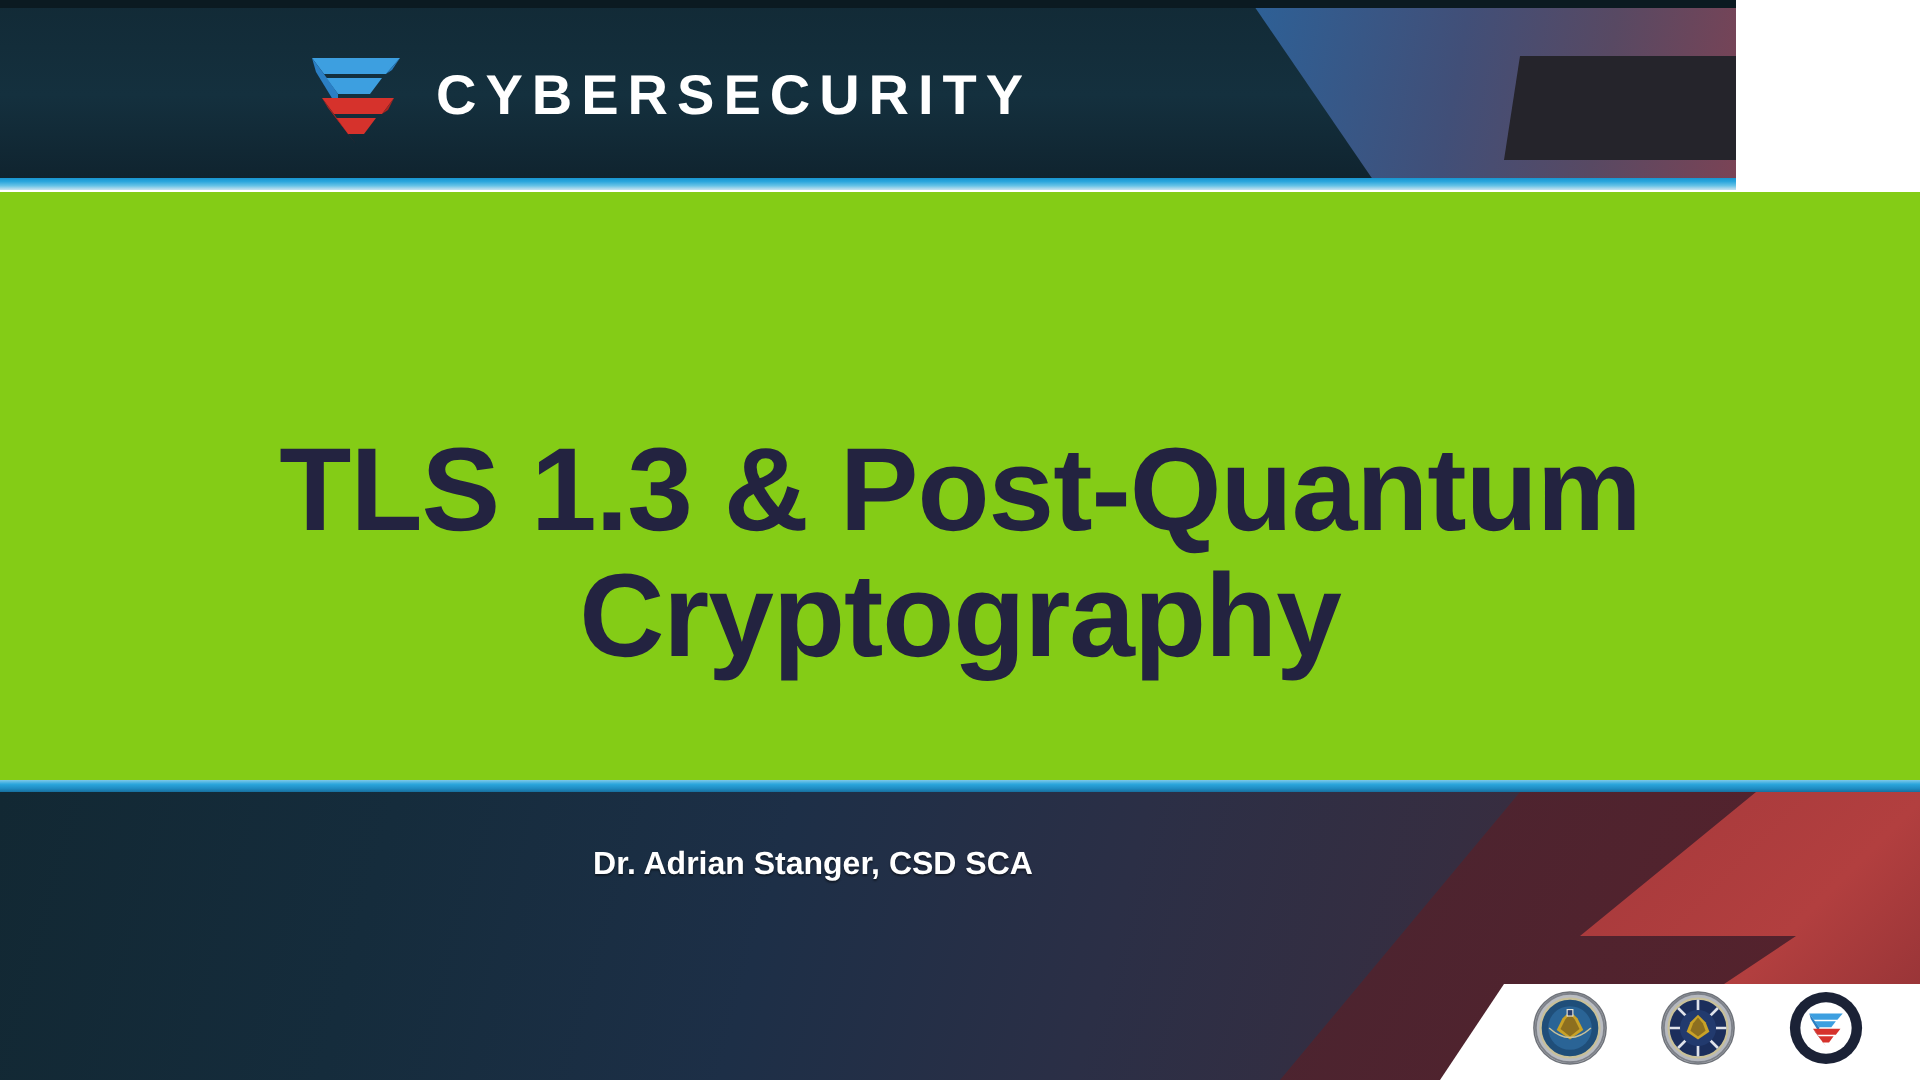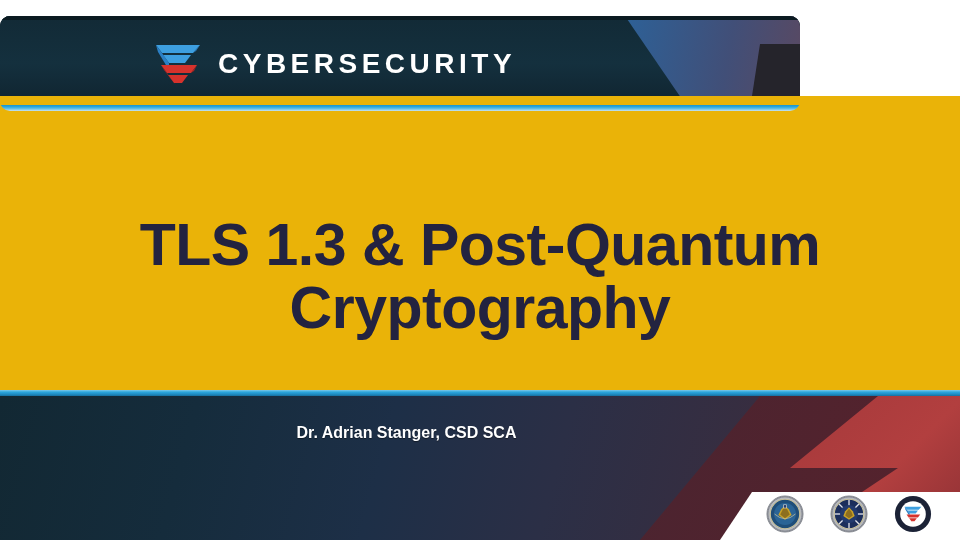--- a/index.html
+++ b/index.html
@@ -15,26 +15,25 @@
     position: relative;
     width: 960px;
     height: 540px;
     overflow: hidden;
     background: #ffffff;
   }
 
   
   .header {
     position: absolute;
-    left: 0; top: 16px;
-    width: 800px;
+    left: 0; top: 0;
+    width: 868px;
     height: 95px;
     overflow: hidden;
     background: #0f2027;
-    border-radius: 10px;
   }
   .header-topstrip {
     position: absolute;
     left: 0; top: 0;
     width: 960px; height: 4px;
     background: #0b1a21;
     z-index: 7;
   }
   
   .hdr-base {
@@ -109,21 +108,21 @@
     white-space: nowrap;
     line-height: 1;
   }
 
   
   .stage {
     position: absolute;
     left: 0; top: 96px;
     width: 960px;
     height: 294px;
-    background: #eab308;
+    background: #84cc16;
   }
   .title {
     position: absolute;
     left: 60px;
     top: 118px;
     width: 840px;
     text-align: center;
     color: #232340;
     font-size: 59px;
     font-weight: bold;

